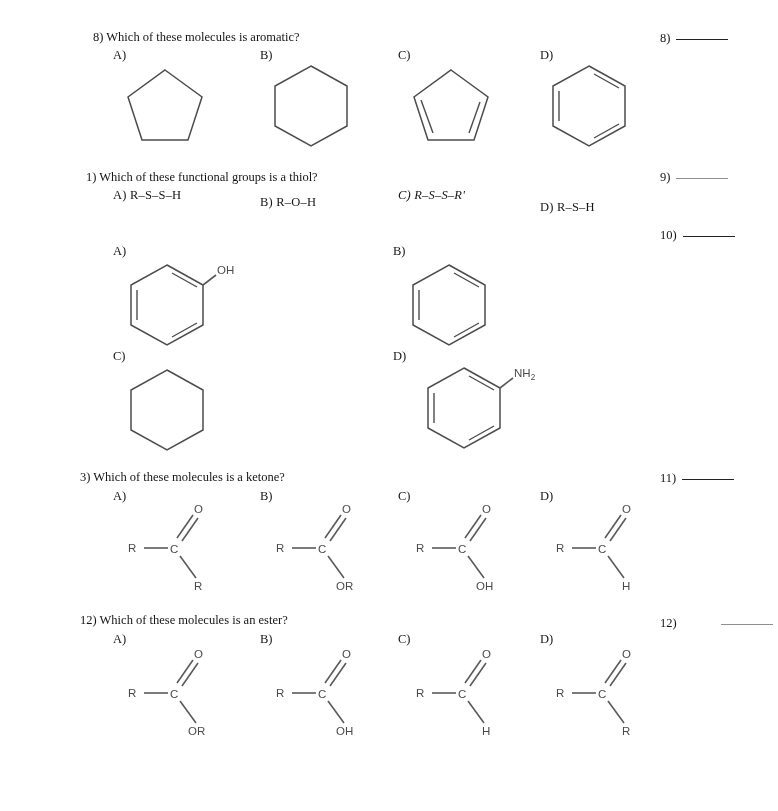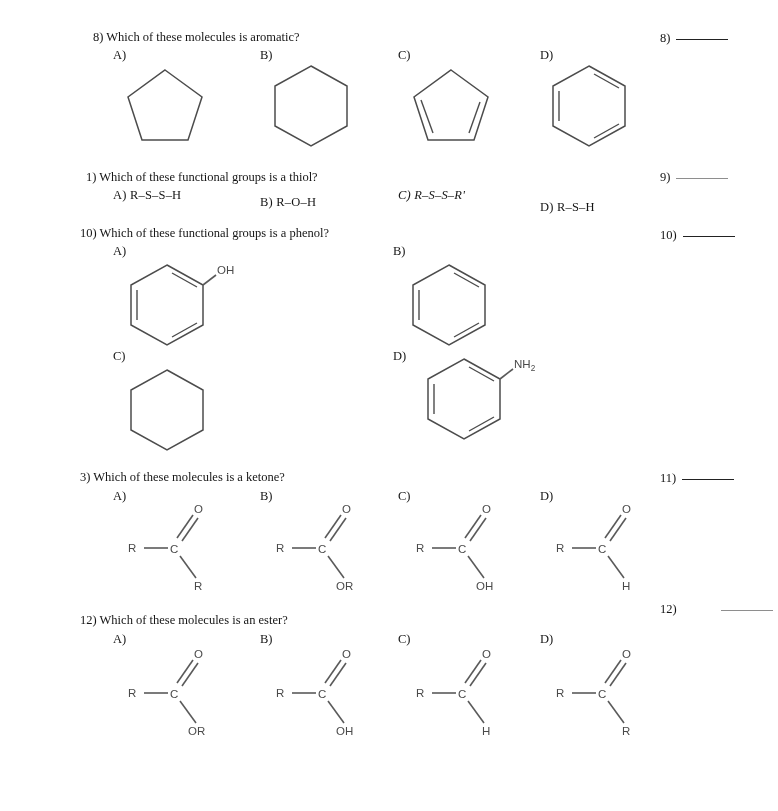--- a/index.html
+++ b/index.html
@@ -144,23 +144,20 @@
   <div class="answer-line" style="left:660px; top:170px;">
     <span>9)</span>
     <span class="answer-rule faint"></span>
   </div>
 
   <div class="opt-inline" style="left:113px; top:188px;text-align:center;">A) R–S–S–H</div>
   <div class="opt-inline" style="left:260px; top:188px;margin-top:7px;">B) R–O–H</div>
   <div class="opt-inline" style="left:398px; top:188px;font-style:italic;">C) R–S–S–R'</div>
   <div class="opt-inline" style="left:540px; top:188px;margin-top:12px;">D) R–S–H</div>
 
-  <div class="q-block" style="left:80px; top:226px;">
-    <div class="q-text">10) Which of these functional groups is a phenol?</div>
-  </div>
 
   <div class="answer-line" style="left:660px; top:228px;">
     <span>10)</span>
     <span class="answer-rule"></span>
   </div>
 
   <div class="opt-label" style="left:113px; top:244px;">A)</div>
   <div class="opt-label" style="left:393px; top:244px;">B)</div>
   <div class="opt-label" style="left:113px; top:349px;">C)</div>
   <div class="opt-label" style="left:393px; top:349px;">D)</div>
@@ -184,21 +181,21 @@
       <line class="innerline" x1="69" y1="61" x2="44" y2="75"></line>
     </svg>
   </div>
 
   <div class="mol" style="left:128px; top:367px;">
     <svg width="78" height="84" viewBox="0 0 78 84">
       <polygon class="ringline" points="39,3 75,23 75,63 39,83 3,63 3,23"></polygon>
     </svg>
   </div>
 
-  <div class="mol" style="left:425px; top:356px;">
+  <div class="mol" style="left:425px; top:365px;">
     <svg width="120" height="84" viewBox="0 0 120 84">
       <polygon class="ringline" points="39,3 75,23 75,63 39,83 3,63 3,23"></polygon>
       <line class="innerline" x1="9" y1="28" x2="9" y2="58"></line>
       <line class="innerline" x1="44" y1="11" x2="69" y2="25"></line>
       <line class="innerline" x1="69" y1="61" x2="44" y2="75"></line>
       <line class="bond" x1="75" y1="23" x2="88" y2="13"></line>
       <text class="atom" x="89" y="12">NH<tspan class="atom-sub" dy="2.6">2</tspan></text>
     </svg>
   </div>
 
@@ -265,21 +262,21 @@
       <text class="atom" x="70" y="13">O</text>
       <line class="bond" x1="56" y1="56" x2="72" y2="78"></line>
       <text class="atom" x="70" y="90">H</text>
     </svg>
   </div>
 
   <div class="q-block" style="left:80px; top:613px;">
     <div class="q-text">12) Which of these molecules is an ester?</div>
   </div>
 
-  <div class="answer-line" style="left:660px; top:602px;gap:44px;">
+  <div class="answer-line" style="left:660px; top:616px;gap:44px;">
     <span>12)</span>
     <span class="answer-rule faint"></span>
   </div>
 
   <div class="opt-label" style="left:113px; top:632px;">A)</div>
   <div class="opt-label" style="left:260px; top:632px;">B)</div>
   <div class="opt-label" style="left:398px; top:632px;">C)</div>
   <div class="opt-label" style="left:540px; top:632px;">D)</div>
 
   <div class="mol" style="left:124px; top:645px;">

